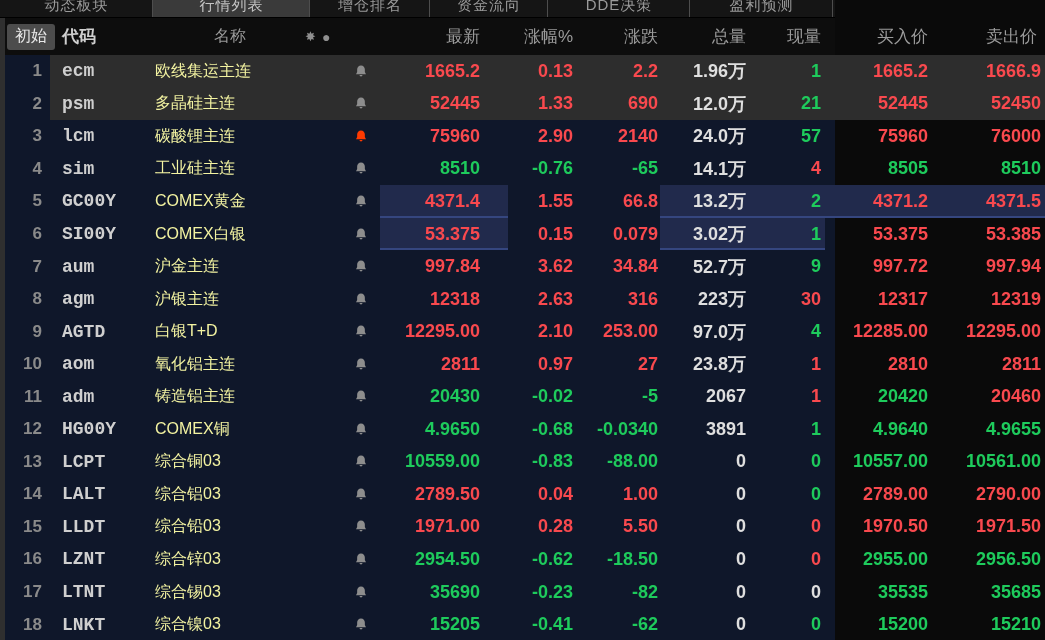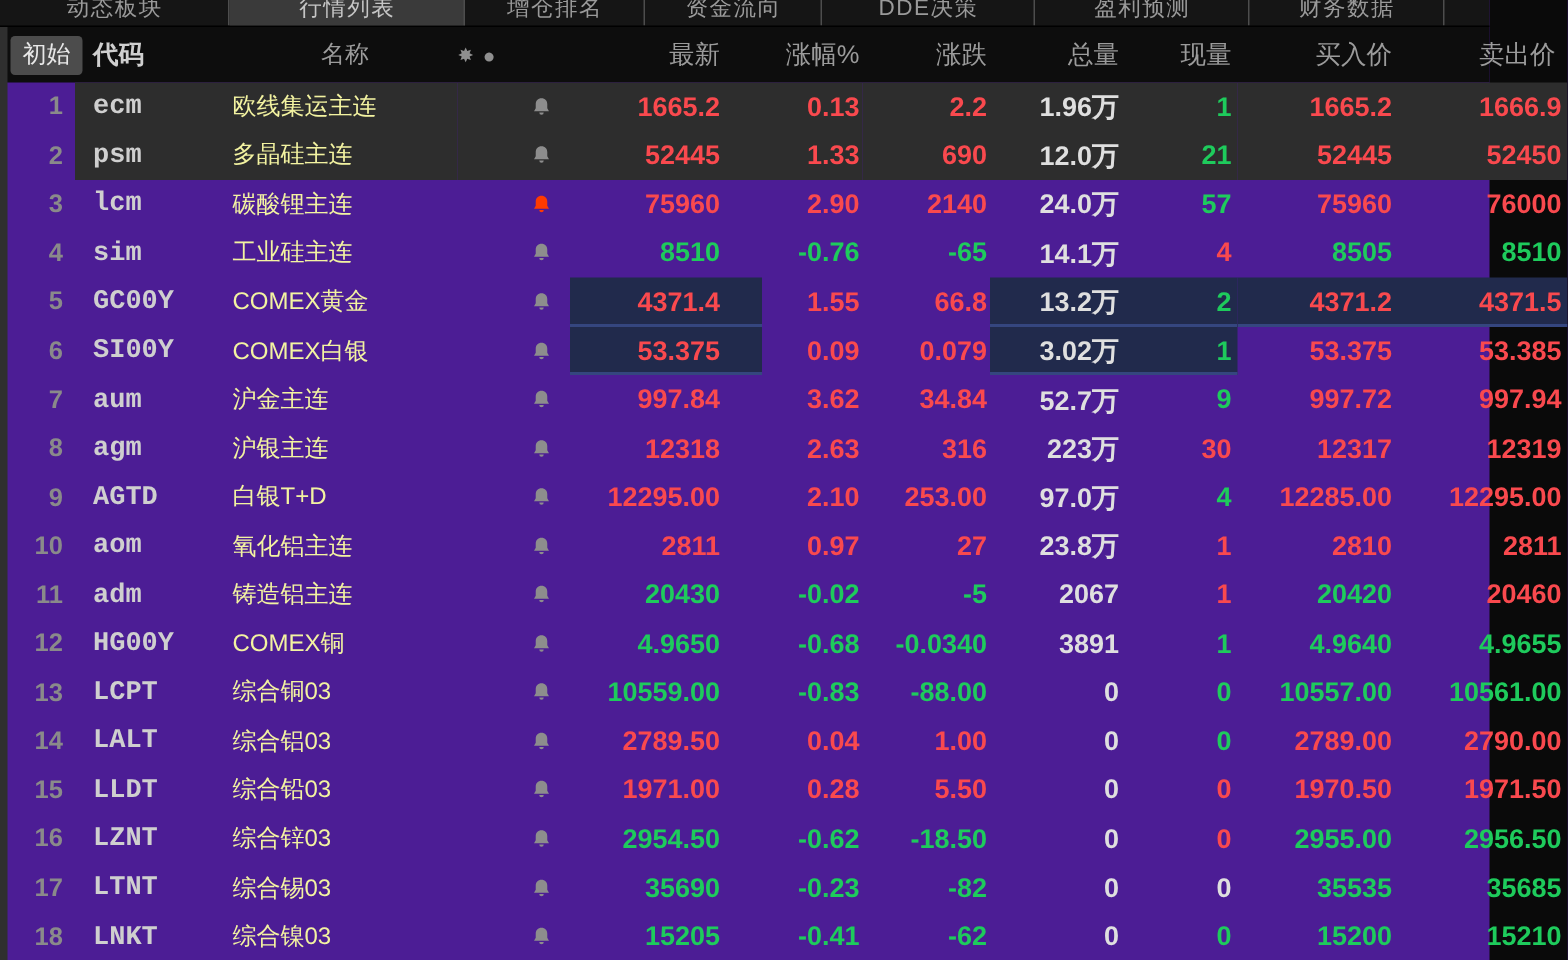--- a/index.html
+++ b/index.html
@@ -1,17 +1,17 @@
 <!DOCTYPE html>
 <html><head>
 <meta charset="utf-8">
 <style>
   html,body{margin:0;padding:0;background:#0a0a0a;width:1045px;height:640px;overflow:hidden;
     font-family:"Liberation Sans","DejaVu Sans",sans-serif;}
-  .app{position:relative;width:993px;height:640px;background:#4c1d95;}
+  .app{position:relative;width:835px;height:640px;background:#0f172a;}
 
   
   .tabbar{position:relative;height:17px;overflow:hidden;background:#151515;border-bottom:1px solid #000;}
   .tab{position:absolute;top:-8px;height:26px;display:flex;align-items:center;justify-content:center;
     color:#9a9a9a;font-size:15px;letter-spacing:1px;cursor:default;white-space:nowrap;}
   .tab.active{background:#3a3a3a;color:#c5c5c5;}
   .tab-div{position:absolute;top:0;width:1px;height:17px;background:#4d4d4d;}
 
   
   .leftstrip{position:absolute;left:0;top:18px;width:5px;height:622px;background:#2f2f2f;}
@@ -193,21 +193,21 @@
     <div class="c-num">6</div>
     <div class="c-code">SI00Y</div>
     <div class="c-name">COMEX白银</div>
     <div class="c-bell">
       <svg class="bell" viewBox="0 0 16 16" fill="currentColor">
         <path d="M8 1.1c-2.7 0-4.4 1.9-4.4 4.6v3L2.3 11h11.4l-1.3-2.3V5.7C12.4 3 10.7 1.1 8 1.1z"></path>
         <path d="M6.3 12a1.7 1.7 0 0 0 3.4 0z"></path>
       </svg>
     </div>
     <div class="c-val c-latest r flash">53.375</div>
-    <div class="c-val c-pct r">0.09</div>
+    <div class="c-val c-pct r">0.15</div>
     <div class="c-val c-chg r">0.079</div>
     <div class="c-val c-vol w flash">3.02万</div>
     <div class="c-val c-cur g flash">1</div>
     <div class="c-val c-bid r">53.375</div>
     <div class="c-val c-ask r">53.385</div>
   </div>
       <div class="row grid">
     <div class="c-num">7</div>
     <div class="c-code">aum</div>
     <div class="c-name">沪金主连</div>

